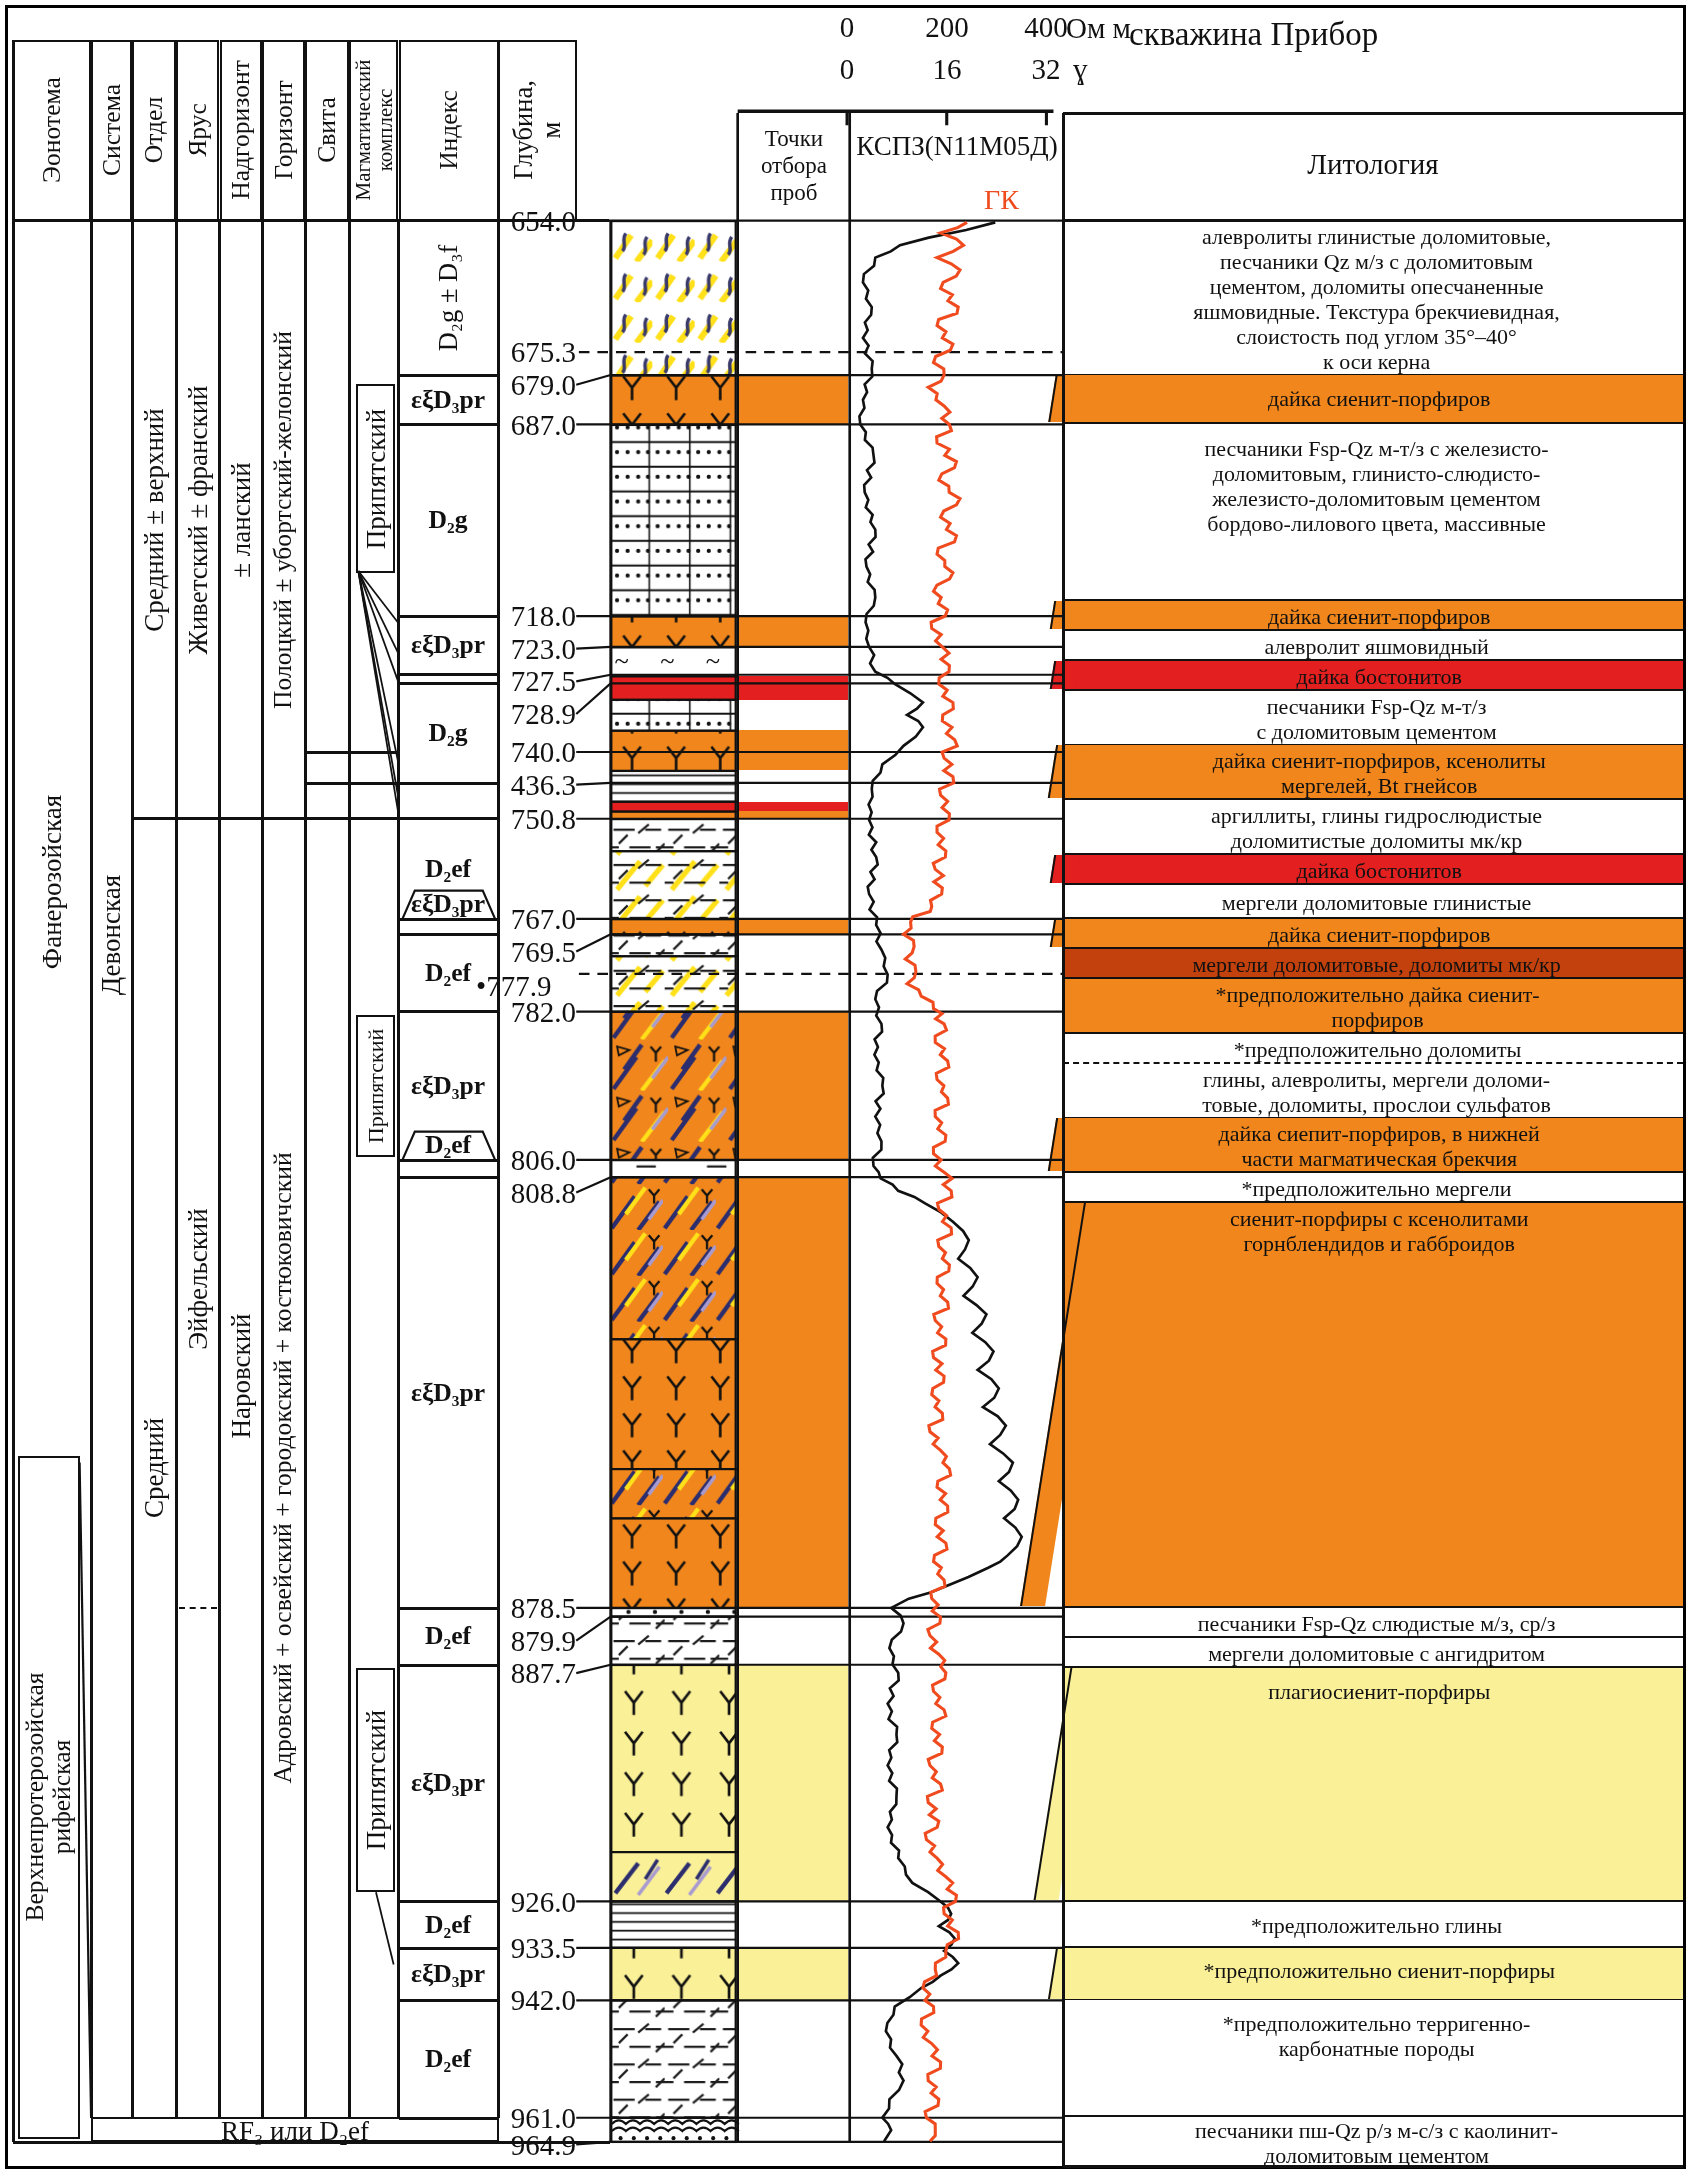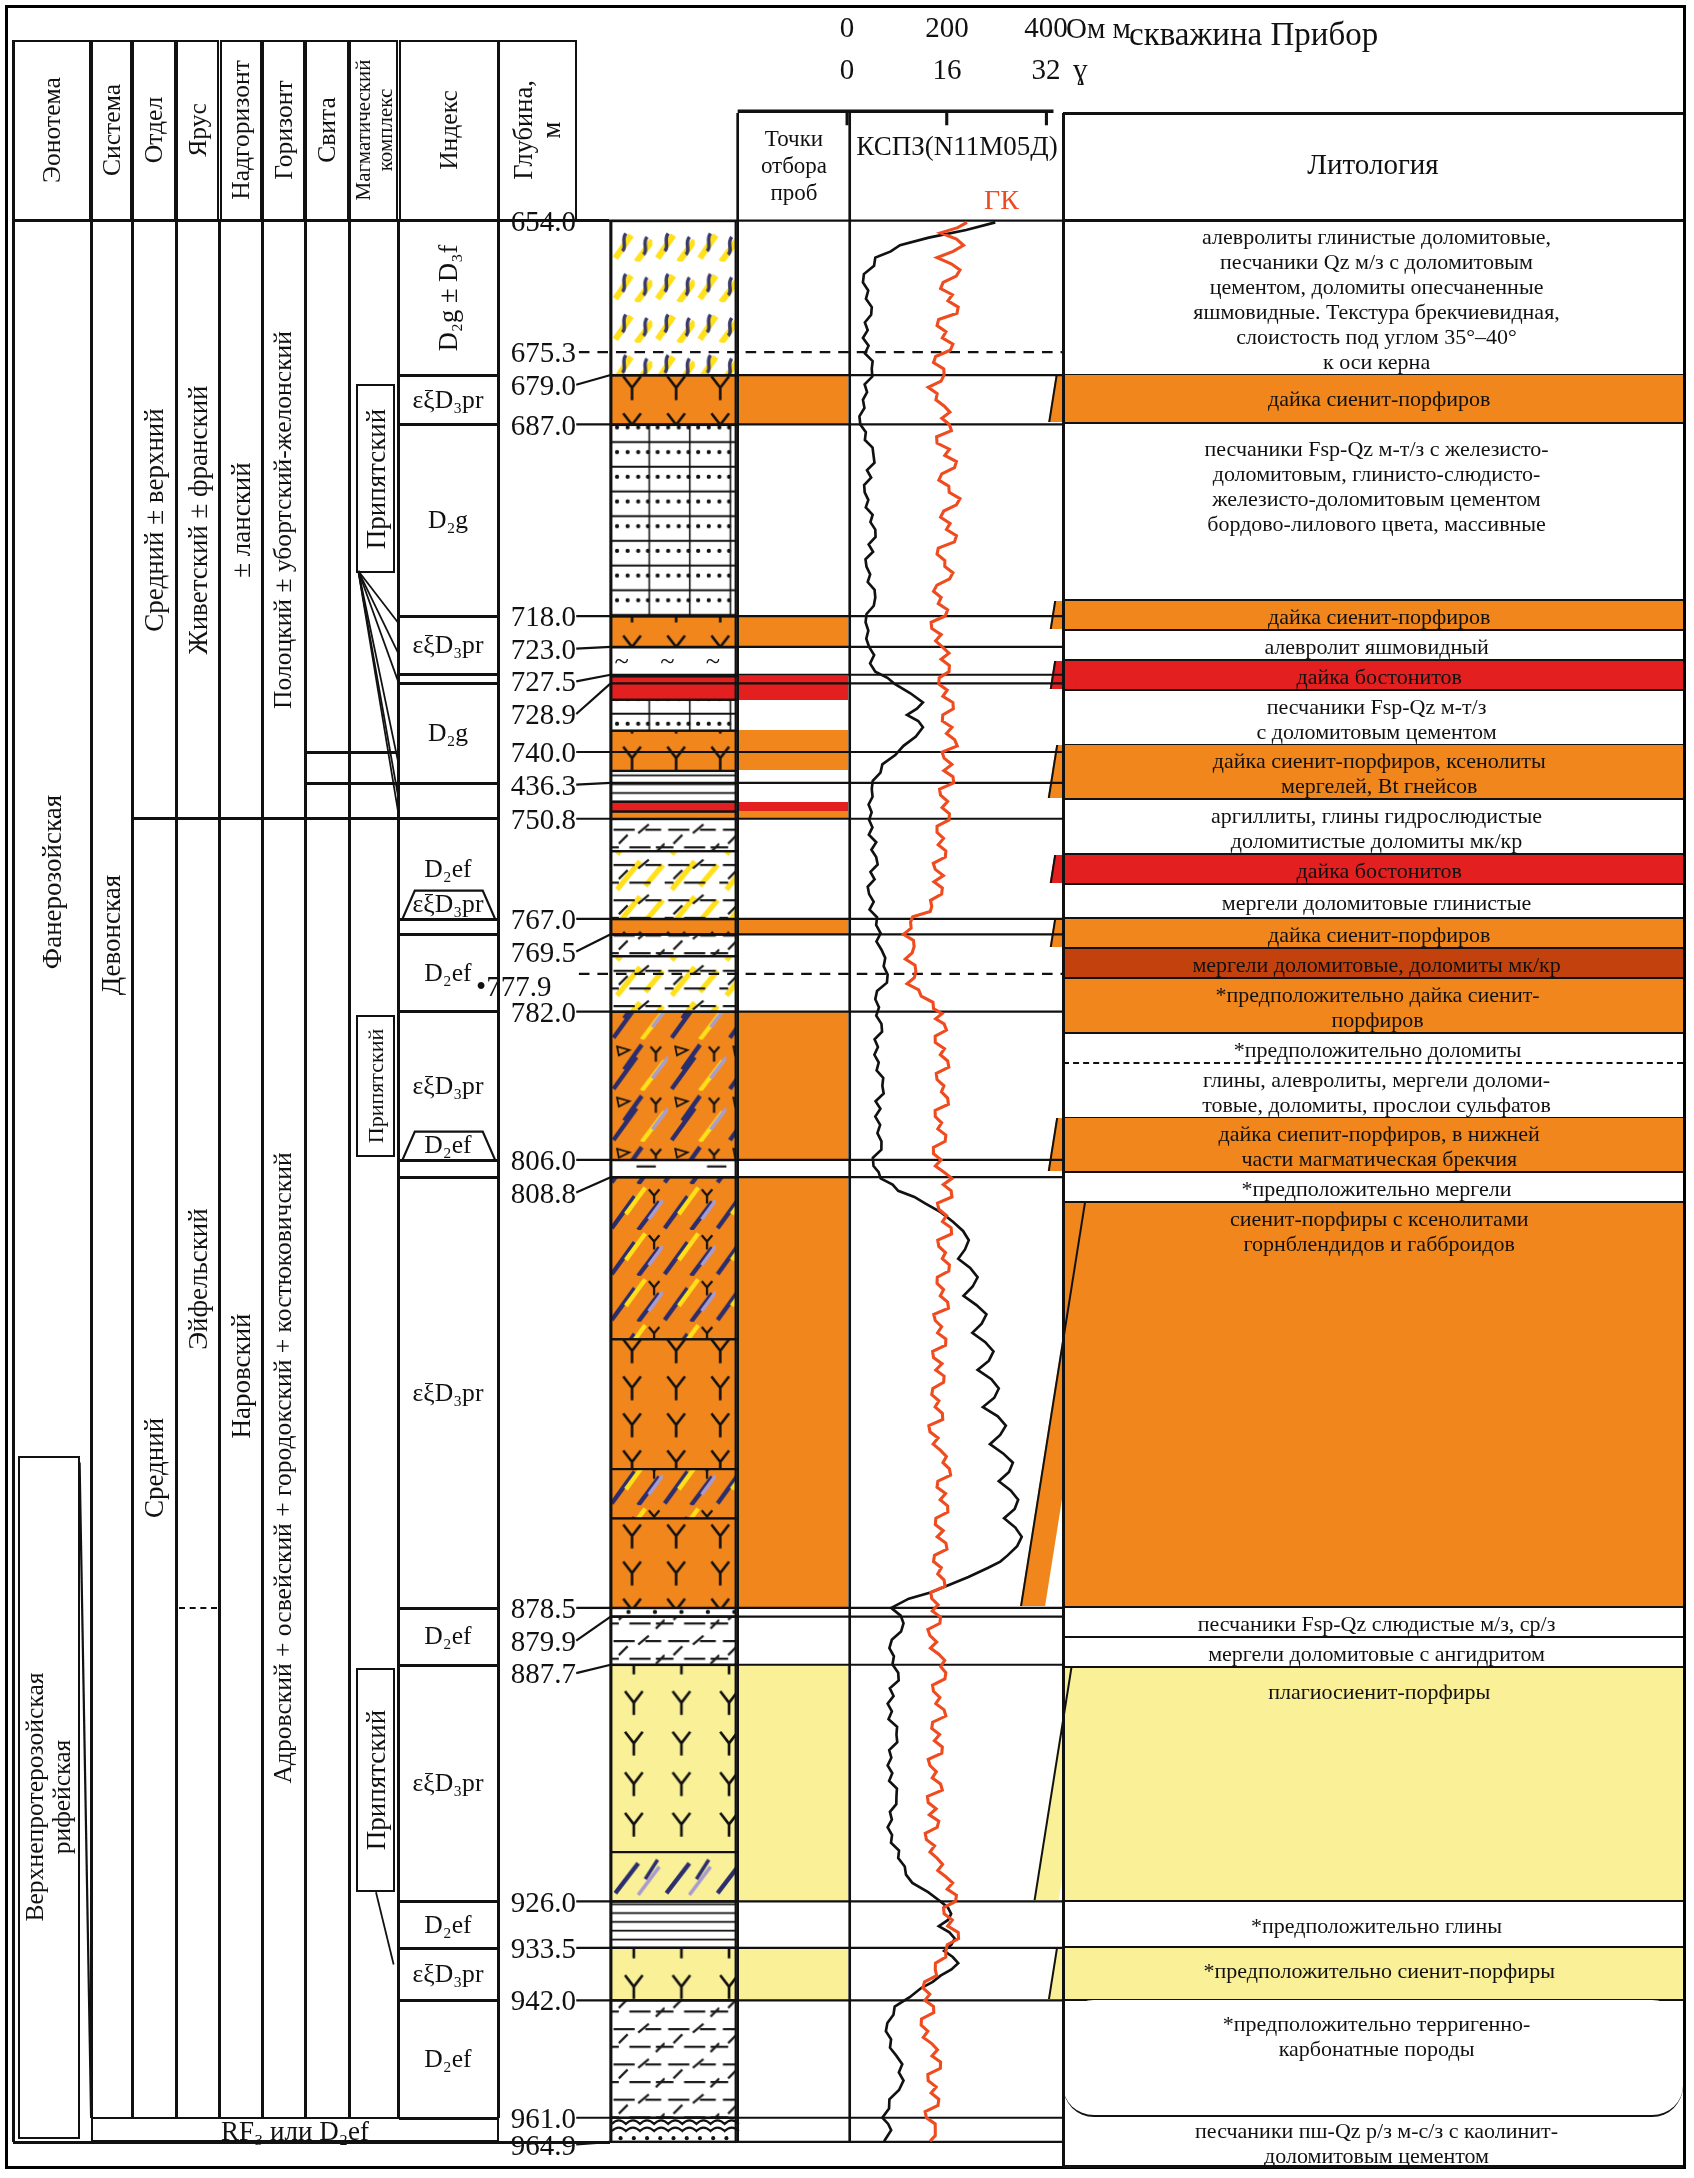--- a/index.html
+++ b/index.html
@@ -12,21 +12,21 @@
   .lrow{position:absolute;left:1063px;width:620px;box-sizing:border-box;border-bottom:2.6px solid #111;
         font-size:22px;line-height:25px;white-space:pre-line;padding-left:10.6px;padding-right:3.5px;overflow:visible;text-align:center;}
   .lrow.c{padding-left:16px;}
   .lrow.c::before{content:"";position:absolute;left:-11.5px;top:0;bottom:0;width:23px;background:inherit;
         transform:skewX(-9deg);border-left:2.6px solid #111;z-index:0;}
   .lrow.dl{border-left:2.6px dashed #111;}
   .lrow.dl::before{display:none;}
   .lrow.db{border-bottom-style:dashed;}
   .lrow span{position:relative;z-index:1;}
   .dlabel{position:absolute;width:85px;text-align:right;font-size:29px;line-height:30px;}
-  .ilabel{position:absolute;font-size:26.5px;text-align:left;transform:translate(-50%,-50%);white-space:nowrap;}
+  .ilabel{position:absolute;font-size:26.5px;text-align:left;transform:translate(-50%,-50%);white-space:nowrap;font-weight:bold;}
   .num{position:absolute;font-size:29px;transform:translate(-50%,-50%);}
   .txt{position:absolute;}
   svg{position:absolute;overflow:visible;}
 </style>
 </head>
 <body>
 
 <div class="stage" id="stage">
   <div class="frame"></div>
   <div class="txt" style="left:1129px;top:16px;width:494px;text-align:left;font-size:33px;">скважина Прибор</div>
@@ -84,21 +84,21 @@
       <div class="abs lrow c " style="top: 1118px; height: 55px; background: rgb(240, 134, 28); padding-top: 2.6px;"><span>дайка сиепит-порфиров, в нижней
 части магматическая брекчия</span></div>
       <div class="abs lrow " style="top: 1173px; height: 30px; background: rgb(255, 255, 255); padding-top: 2.6px;"><span>*предположительно мергели</span></div>
       <div class="abs lrow c " style="top: 1203px; height: 405px; background: rgb(240, 134, 28); padding-top: 3px;"><span>сиенит-порфиры с ксенолитами
 горнблендидов и габброидов</span></div>
       <div class="abs lrow " style="top: 1608px; height: 30px; background: rgb(255, 255, 255); padding-top: 2.6px;"><span>песчаники Fsp-Qz слюдистые м/з, ср/з</span></div>
       <div class="abs lrow " style="top: 1638px; height: 30px; background: rgb(255, 255, 255); padding-top: 2.6px;"><span>мергели доломитовые с ангидритом</span></div>
       <div class="abs lrow c " style="top: 1668px; height: 234px; background: rgb(250, 240, 152); padding-top: 10.6px;"><span>плагиосиенит-порфиры</span></div>
       <div class="abs lrow " style="top: 1902px; height: 46px; background: rgb(255, 255, 255); padding-top: 10.6px;"><span>*предположительно глины</span></div>
       <div class="abs lrow c " style="top: 1948px; height: 53px; background: rgb(250, 240, 152); padding-top: 10px;"><span>*предположительно сиенит-порфиры</span></div>
-      <div class="abs lrow " style="top: 2000px; height: 117px; background: rgb(255, 255, 255); padding-top: 10.6px; border-radius: 31px;"><span>*предположительно терригенно-
+      <div class="abs lrow " style="top: 2000px; height: 117px; background: rgb(255, 255, 255); padding-top: 10.6px;"><span>*предположительно терригенно-
 карбонатные породы</span></div>
       <div class="abs lrow " style="top: 2118px; height: 49px; background: rgb(255, 255, 255); padding-top: 0px;"><span>песчаники пш-Qz р/з м-с/з с каолинит-
 доломитовым цементом</span></div>
       <div class="abs" style="left: 1063px; top: 112px; width: 620px; height: 2.6px; background: rgb(17, 17, 17);"></div>
       <div class="abs" style="left: 1063px; top: 219px; width: 620px; height: 2.6px; background: rgb(17, 17, 17);"></div>
       <div class="abs" style="left: 1062px; top: 113px; width: 2.6px; height: 2054px; background: rgb(17, 17, 17);"></div>
       <div class="abs" style="left: 1063px; top: 2165px; width: 620px; height: 2.6px; background: rgb(17, 17, 17);"></div>
       <div class="abs" style="left: 13.2px; top: 40px; width: 78px; height: 181px; border: 2.6px solid rgb(17, 17, 17); background: rgb(255, 255, 255);"></div>
       <div class="abs vtext" style="left: 52px; top: 130px; font-size: 25.6px;">Эонотема</div>
       <div class="abs" style="left: 91px; top: 40px; width: 41px; height: 181px; border: 2.6px solid rgb(17, 17, 17); background: rgb(255, 255, 255);"></div>

